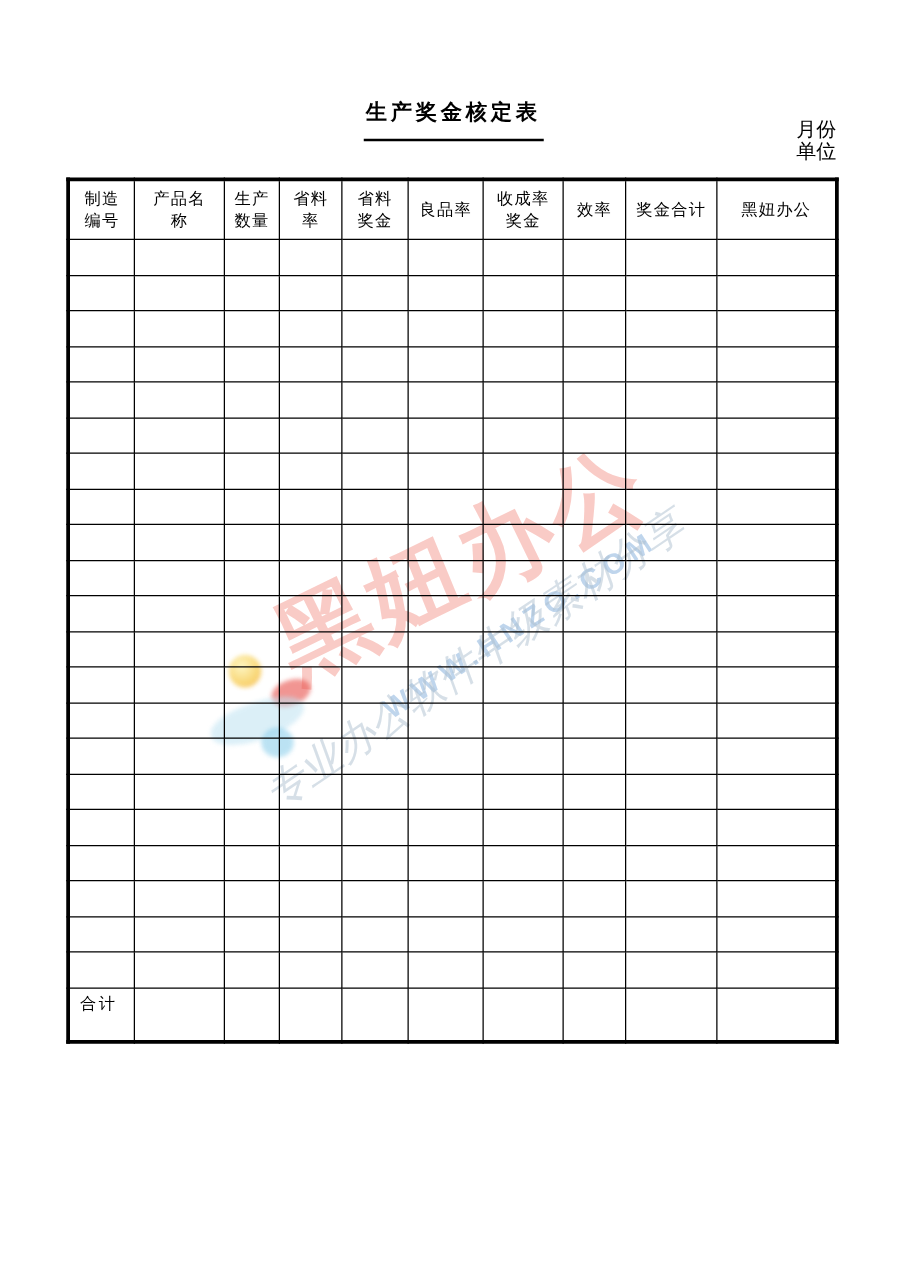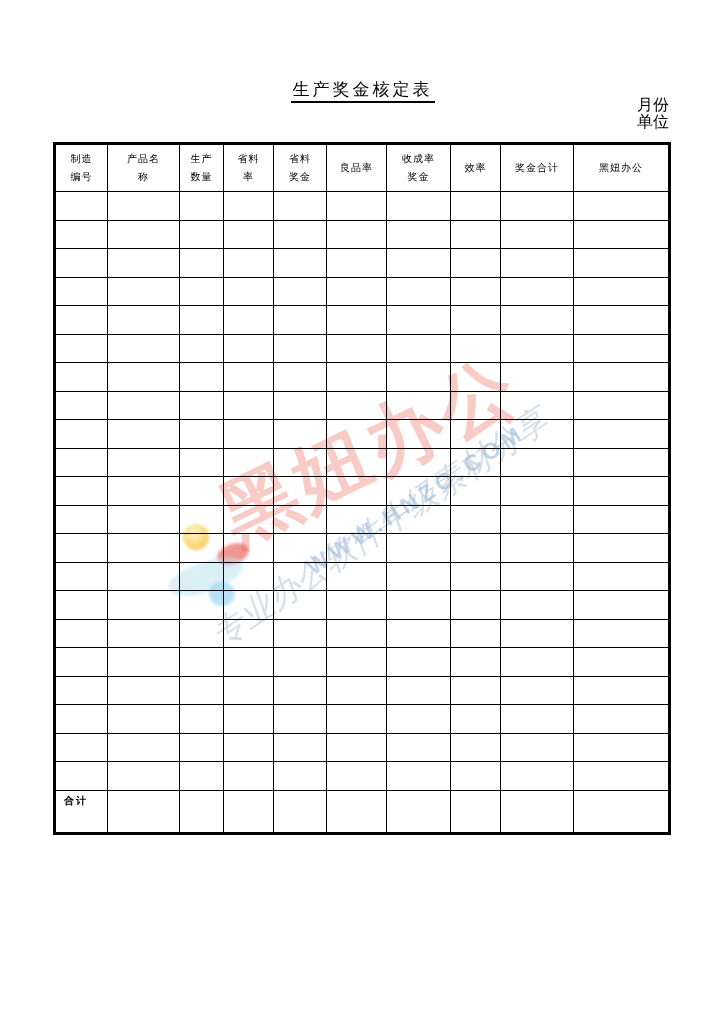--- a/index.html
+++ b/index.html
@@ -12,23 +12,23 @@
     color: #000;
   }
 
   
   .title-wrap {
     position: absolute; left: 0; top: 78px; width: 725px;
     text-align: center; z-index: 3;
   }
   .doc-title {
     display: inline-block;
-    font-size: 17px; font-weight: normal; letter-spacing: 3px;
+    font-size: 17px; font-weight: bold; letter-spacing: 3px;
     border-bottom: 2px solid #000;
-    padding: 0 2px 0 2px;
+    padding: 0 2px 10px 2px;
     white-space: nowrap;
   }
 
   
   .meta-block {
     position: absolute; top: 96px; right: 56px;
     font-size: 16px; line-height: 17px; text-align: left;
     z-index: 3;
   }
 
@@ -62,32 +62,32 @@
   .b-ltblue { left: 2px;  top: 44px; width: 78px; height: 30px; border-radius: 50% 45% 55% 50%;
               transform: rotate(-18deg); opacity: .55; }
   .b-blue   { left: 44px; top: 64px; width: 26px; height: 24px; border-radius: 50%; opacity: .6; }
 
   
   .form-table {
     position: absolute; left: 53px; top: 142px;
     width: 615px;
     border-collapse: collapse; table-layout: fixed;
     background: transparent; z-index: 2;
-    font-size: 10px;
+    font-size: 13px;
   }
   .form-table, .form-table th, .form-table td { border: 1px solid #000; }
   .form-table { border: 3px solid #000; }
   .form-table th {
     height: 46px; font-weight: normal; text-align: center;
     vertical-align: middle; line-height: 18px; padding: 0;
     letter-spacing: 1px;
   }
   .form-table td { padding: 0; }
   .form-table tr.body-row td { height: 27.5px; }
-  .form-table tr.total-row td { height: 38px; vertical-align: top; font-weight: bold; }
+  .form-table tr.total-row td { height: 38px; vertical-align: top; }
   .form-table td.total-label { text-align: left; padding: 3px 0 0 8px; letter-spacing: 2px; }
 </style>
 </head>
 <body>
 
 <div class="watermark-layer">
   <div class="wm-text wm-brand" style="color: rgb(242, 132, 120);">黑妞办公</div>
   <div class="wm-text wm-url" style="color: rgb(140, 180, 222);">WWW.HNZO.COM</div>
   <div class="wm-text wm-slogan" style="color: rgb(175, 193, 208);">专业办公软件牛级素材分享</div>
   <div class="wm-logo">

